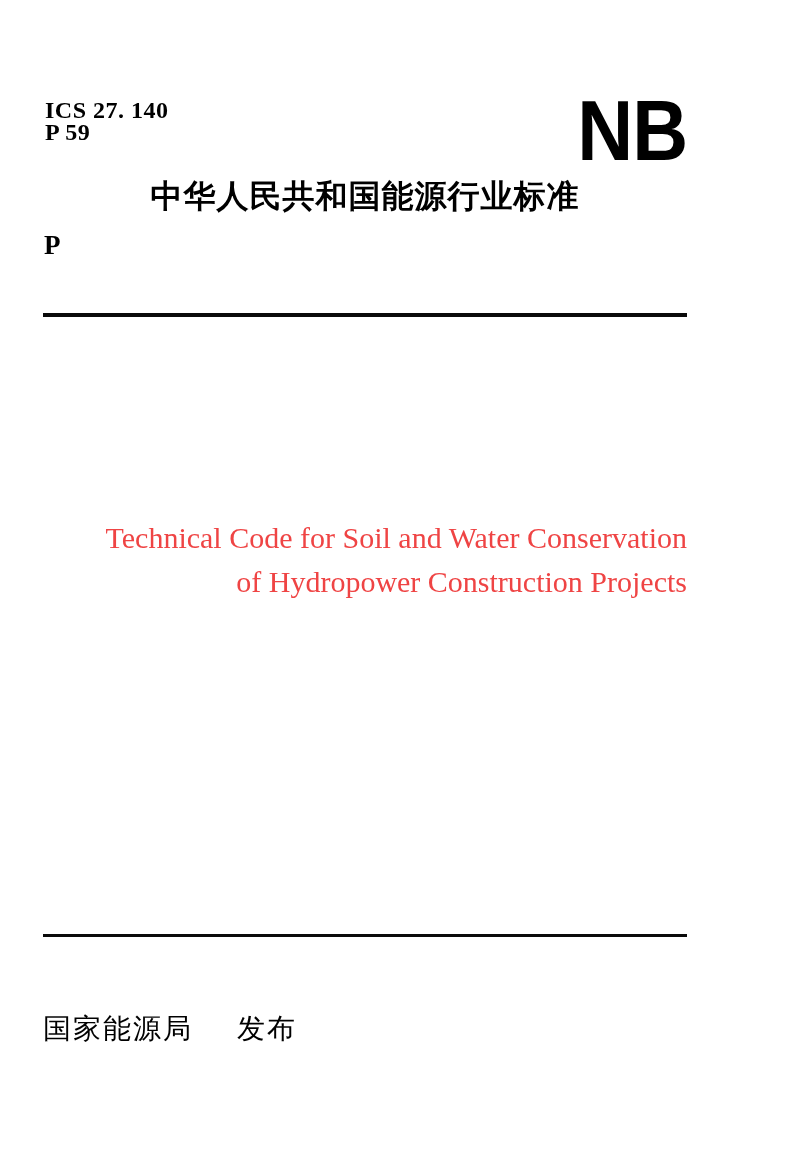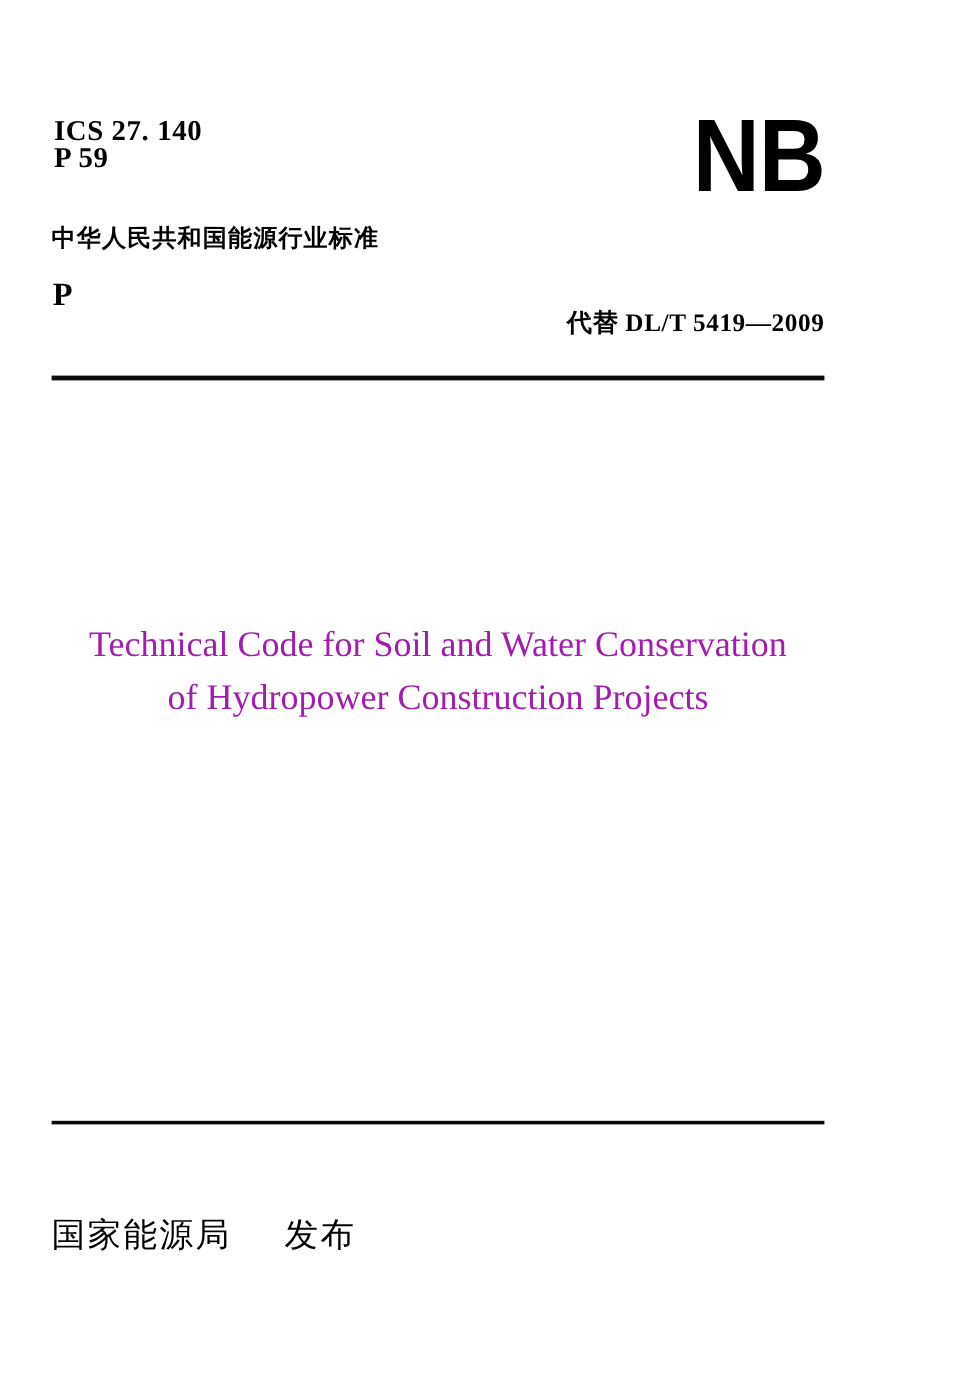--- a/index.html
+++ b/index.html
@@ -36,24 +36,24 @@
     letter-spacing: -1px;
     transform: scaleX(0.9);
     transform-origin: top right;
   }
 
   .standard-type {
     position: absolute;
     left: 43px;
     top: 184px;
     width: 644px;
-    text-align: left;
-    font-family: Liberation Sans, sans-serif;
+    text-align: center;
+    font-family: Liberation Mono, monospace;
     font-weight: bold;
-    font-size: 20px;
+    font-size: 32px;
     line-height: 30px;
     letter-spacing: 1px;
   }
 
   .p-index {
     position: absolute;
     left: 44px;
     top: 228px;
     font-weight: bold;
     font-size: 27px;
@@ -100,26 +100,26 @@
     font-size: 46px;
     line-height: 52px;
     letter-spacing: 3px;
   }
 
   .title-en {
     position: absolute;
     left: 43px;
     top: 516px;
     width: 644px;
-    text-align: center;
+    text-align: right;
     font-family: "Liberation Serif", serif;
     font-weight: 400;
     font-size: 30px;
     line-height: 44px;
-    color: #a21caf;
+    color: #ef4444;
   }
 
   .dates-row {
     position: absolute;
     left: 43px;
     top: 902px;
     width: 644px;
     font-weight: bold;
     font-size: 26px;
     line-height: 30px;
@@ -151,21 +151,20 @@
     <div>P 59</div>
   </div>
 
   <div class="nb-logo">NB</div>
 
   <div class="standard-type">中华人民共和国能源行业标准</div>
 
   <div class="p-index serif">P</div>
 
 
-  <div class="replaces-note serif">代替 DL/T 5419—2009</div>
 
   <div class="rule rule-top"></div>
 
 
   <div class="title-en">
     <div>Technical Code for Soil and Water Conservation</div>
     <div>of Hydropower Construction Projects</div>
   </div>
 
 

